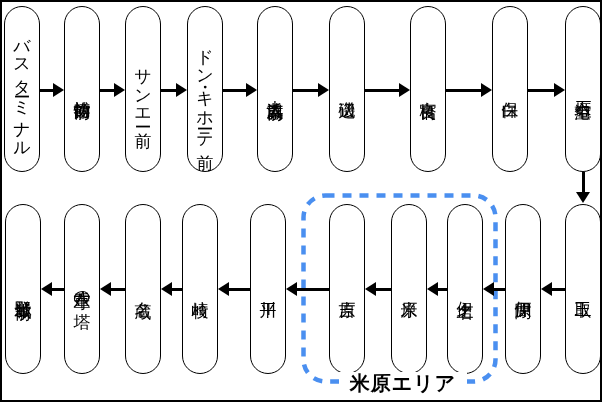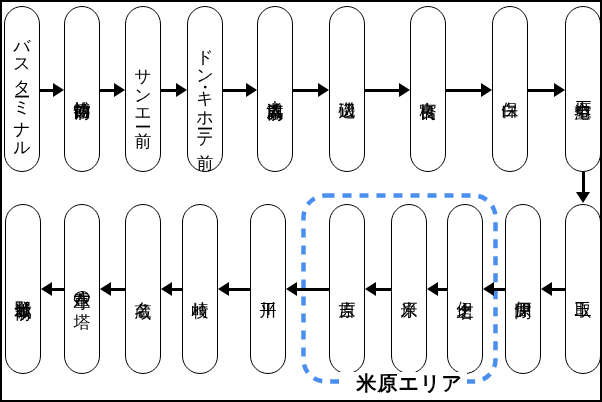--- a/index.html
+++ b/index.html
@@ -143,15 +143,15 @@
   <div class="arrow left" style="left:39px;  top:280px; width:23px;"></div>
   <div class="arrow left" style="left:98px;  top:280px; width:25px;"></div>
   <div class="arrow left" style="left:159px; top:280px; width:21px;"></div>
   <div class="arrow left" style="left:216px; top:280px; width:32px;"></div>
   <div class="arrow left" style="left:284px; top:280px; width:43px;"></div>
   <div class="arrow left" style="left:363px; top:280px; width:26px;"></div>
   <div class="arrow left" style="left:425px; top:280px; width:20px;"></div>
   <div class="arrow left" style="left:481px; top:280px; width:22px;"></div>
   <div class="arrow left" style="left:539px; top:280px; width:24px;"></div>
 
-  <div class="area-label" style="left:337px; top:370px; width:120px;text-align:right;">米原エリア</div>
+  <div class="area-label" style="left:337px; top:370px; width:120px;">米原エリア</div>
 
 </div>
 
 </body></html>

